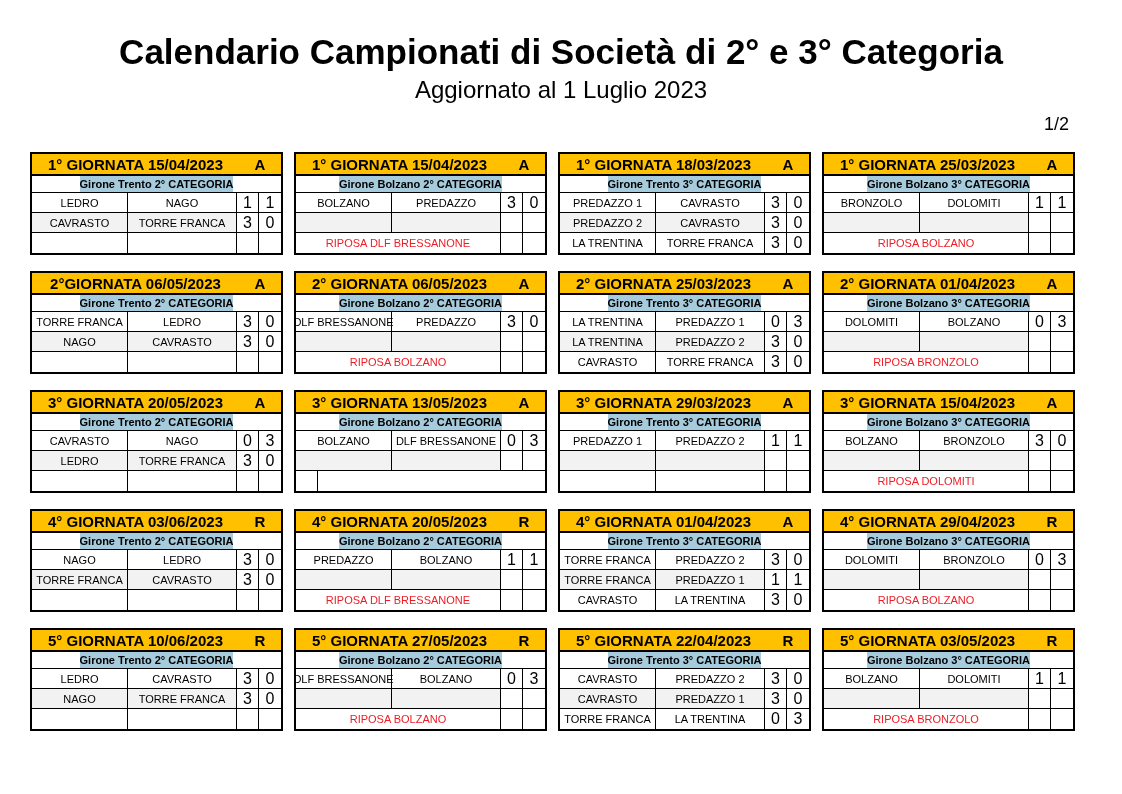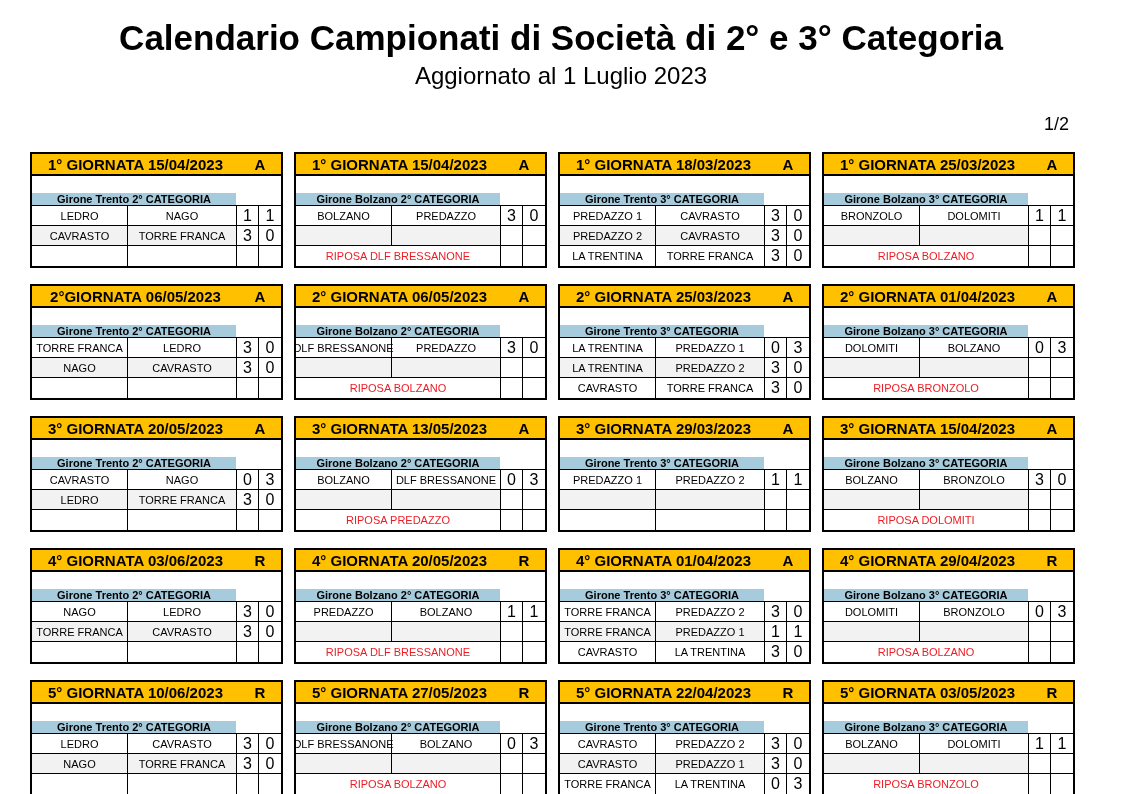--- a/index.html
+++ b/index.html
@@ -9,20 +9,21 @@
     position: relative; overflow: hidden;
     font-family: "Liberation Sans", sans-serif;
     color: #000;
   }
   .title {
     padding-top: 18px;
     text-align: center;
     font-size: 35px;
     font-weight: bold;
     letter-spacing: 0px;
+    margin-top: 14px;
   }
   .subtitle {
     text-align: center;
     font-size: 24px;
     margin-top: 4px;
   }
   .page-ind {
     position: absolute;
     top: 114px; left: 1044px;
     font-size: 18px;
@@ -39,24 +40,24 @@
   .hdr {
     display: flex; align-items: center;
     height: 22px;
     background: var(--header-bg, #FFC000);
     border-bottom: 2px solid #000;
     font-weight: bold; font-size: 15px;
   }
   .hdr-label { flex: 1; text-align: center; white-space: nowrap; }
   .hdr-flag { width: 42px; text-align: center; }
   .sub {
-    display: flex; align-items: flex-end;
-    height: 30px;
+    display: flex; align-items: center;
+    height: 17px;
     border-bottom: 1px solid #000;
-    font-size: 11px; font-weight: bold;
+    font-size: 11px; font-weight: bold; flex-direction: column;
   }
   .sub-girone {
     flex: 1; background: var(--girone-bg, #A6CBDC);
     display: flex; align-items: center; justify-content: center;
     white-space: nowrap;
   }
   .sub-score { width: 45px; border-left: 1px solid #000; background: #fff; }
   .row {
     display: flex; align-items: stretch;
     height: 20px;
@@ -343,21 +344,20 @@
         <div class="cell score score1">0</div>
         <div class="cell score">3</div>
       </div>
       <div class="row">
         <div class="cell team1 alt"></div>
         <div class="cell team2 alt"></div>
         <div class="cell score score1"></div>
         <div class="cell score"></div>
       </div>
       <div class="row">
-        <div class="cell riposa">RIPOSA PREDAZZO</div>
         <div class="cell score score1"></div>
         <div class="cell score"></div>
       </div>
     </div>
     <div class="block">
       <div class="hdr">
         <div class="hdr-label">3° GIORNATA 29/03/2023</div>
         <div class="hdr-flag">A</div>
       </div>
       <div class="sub">

